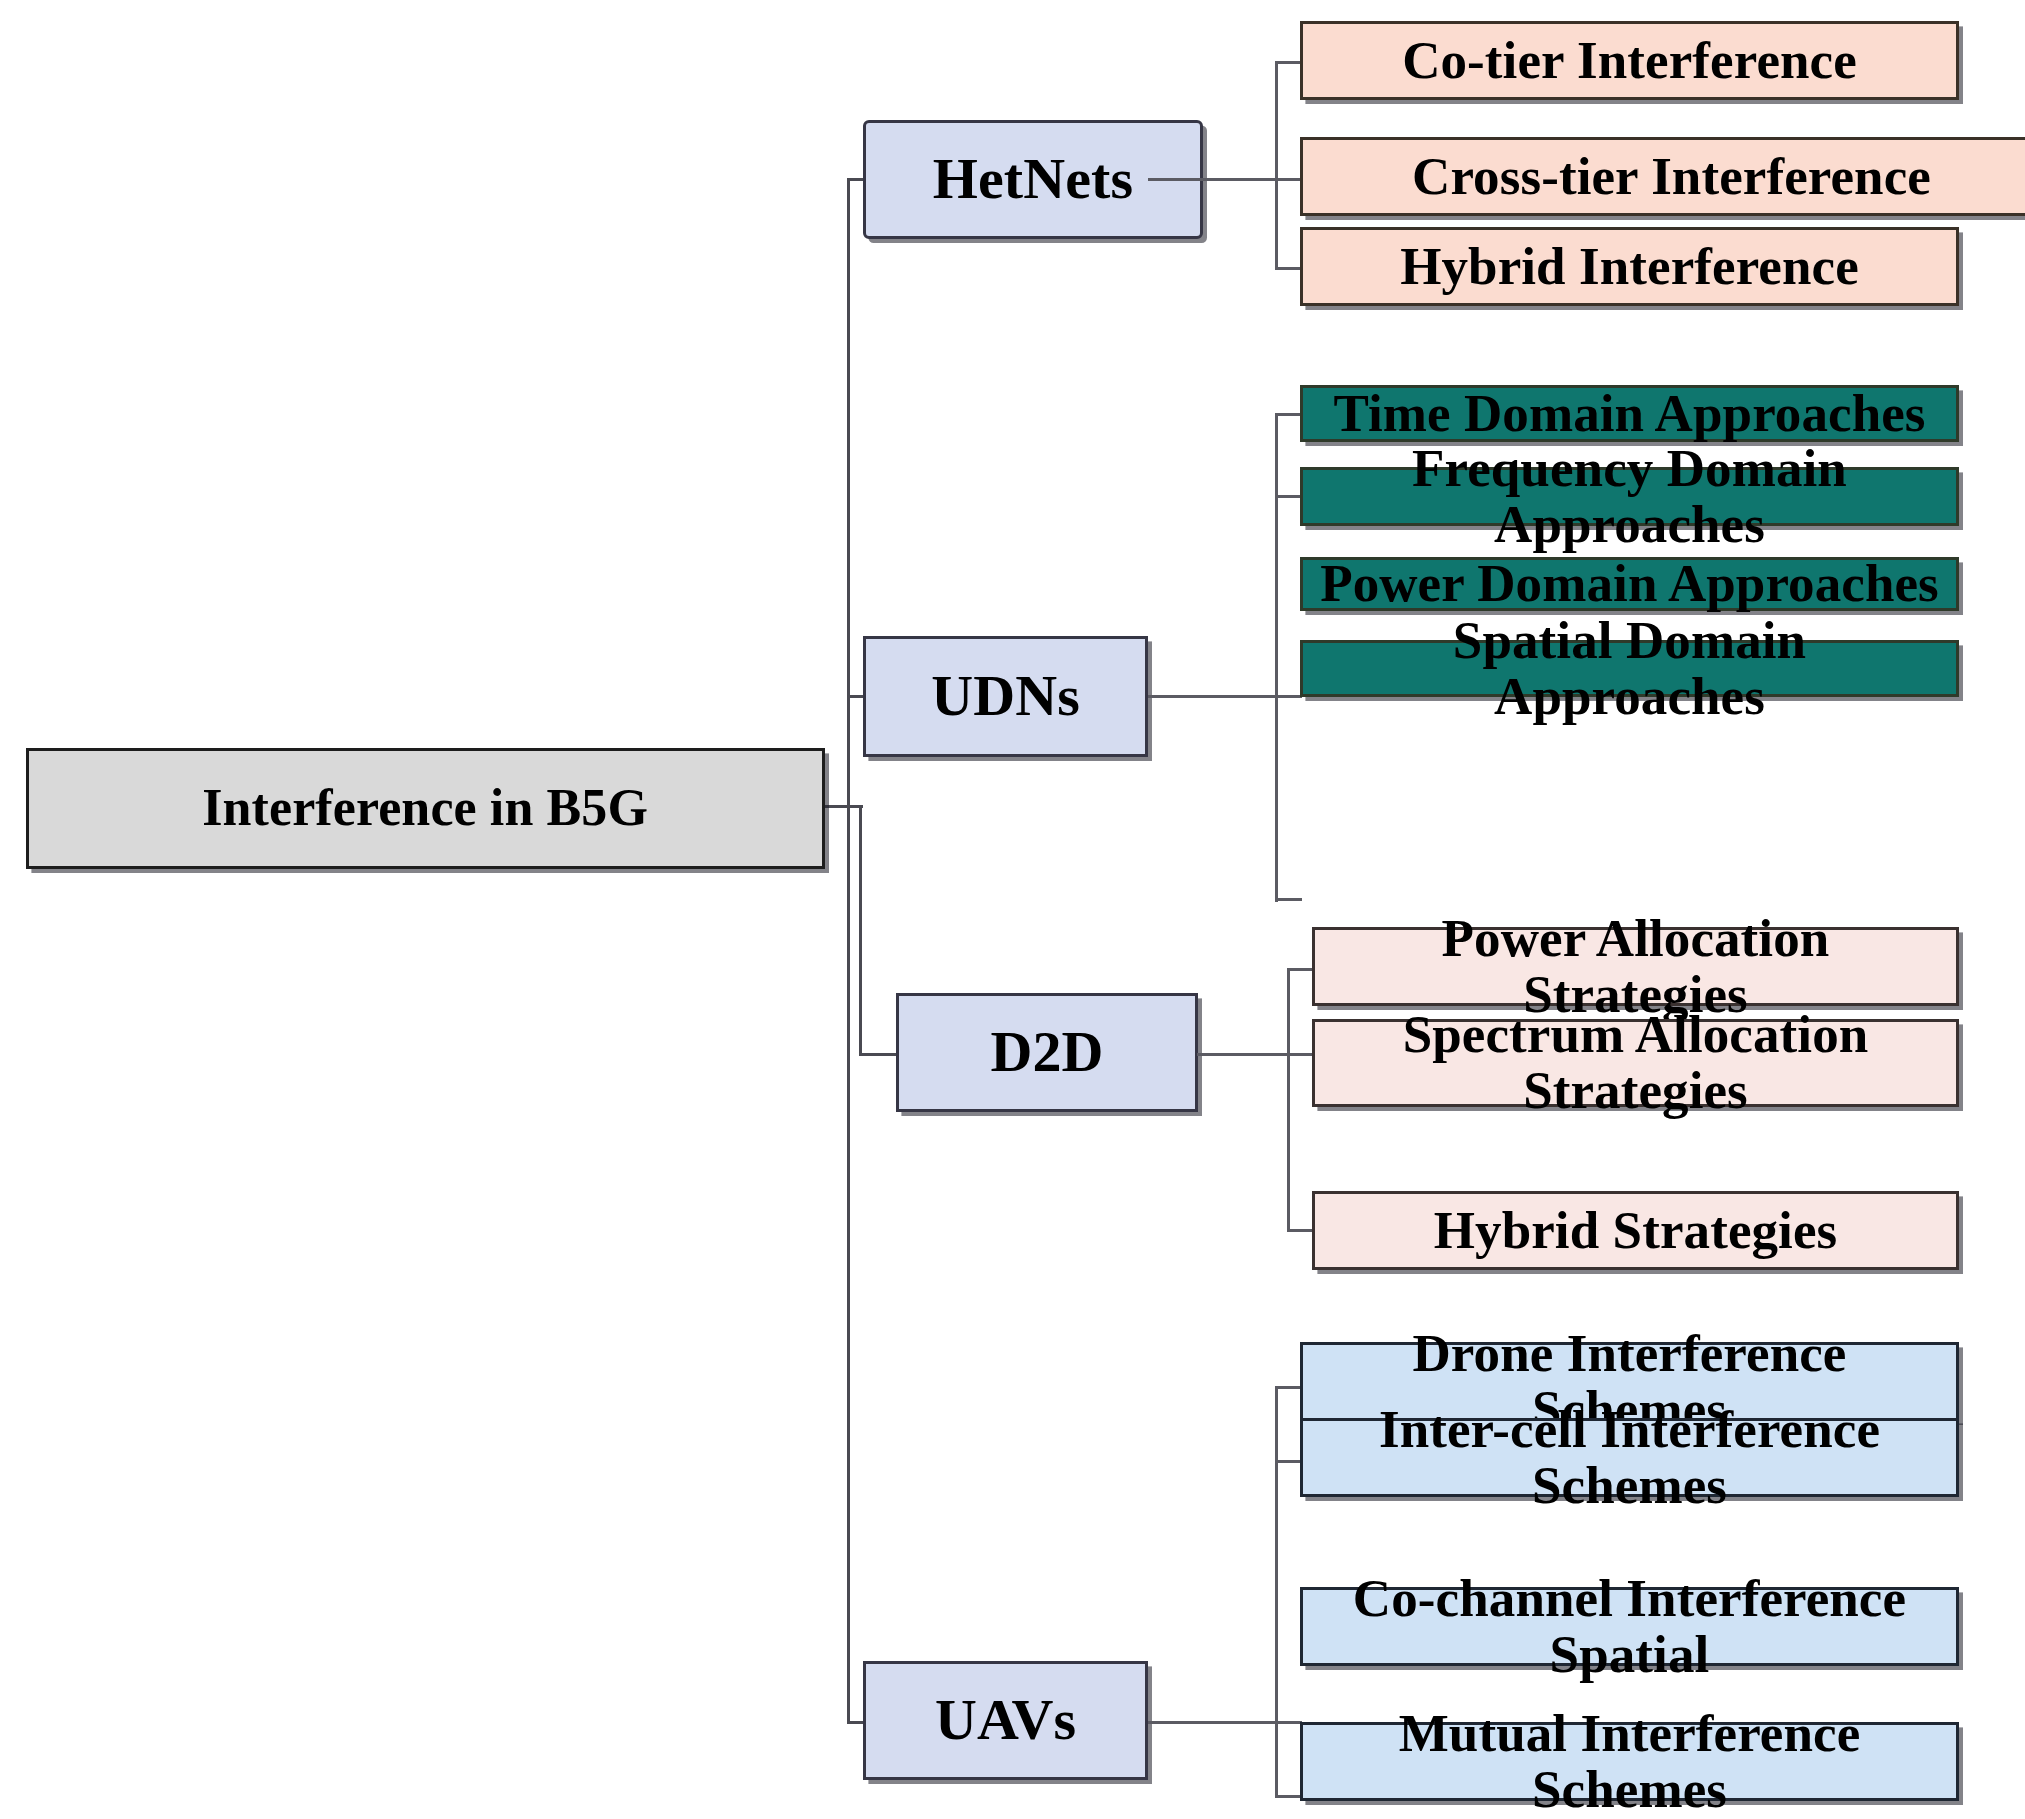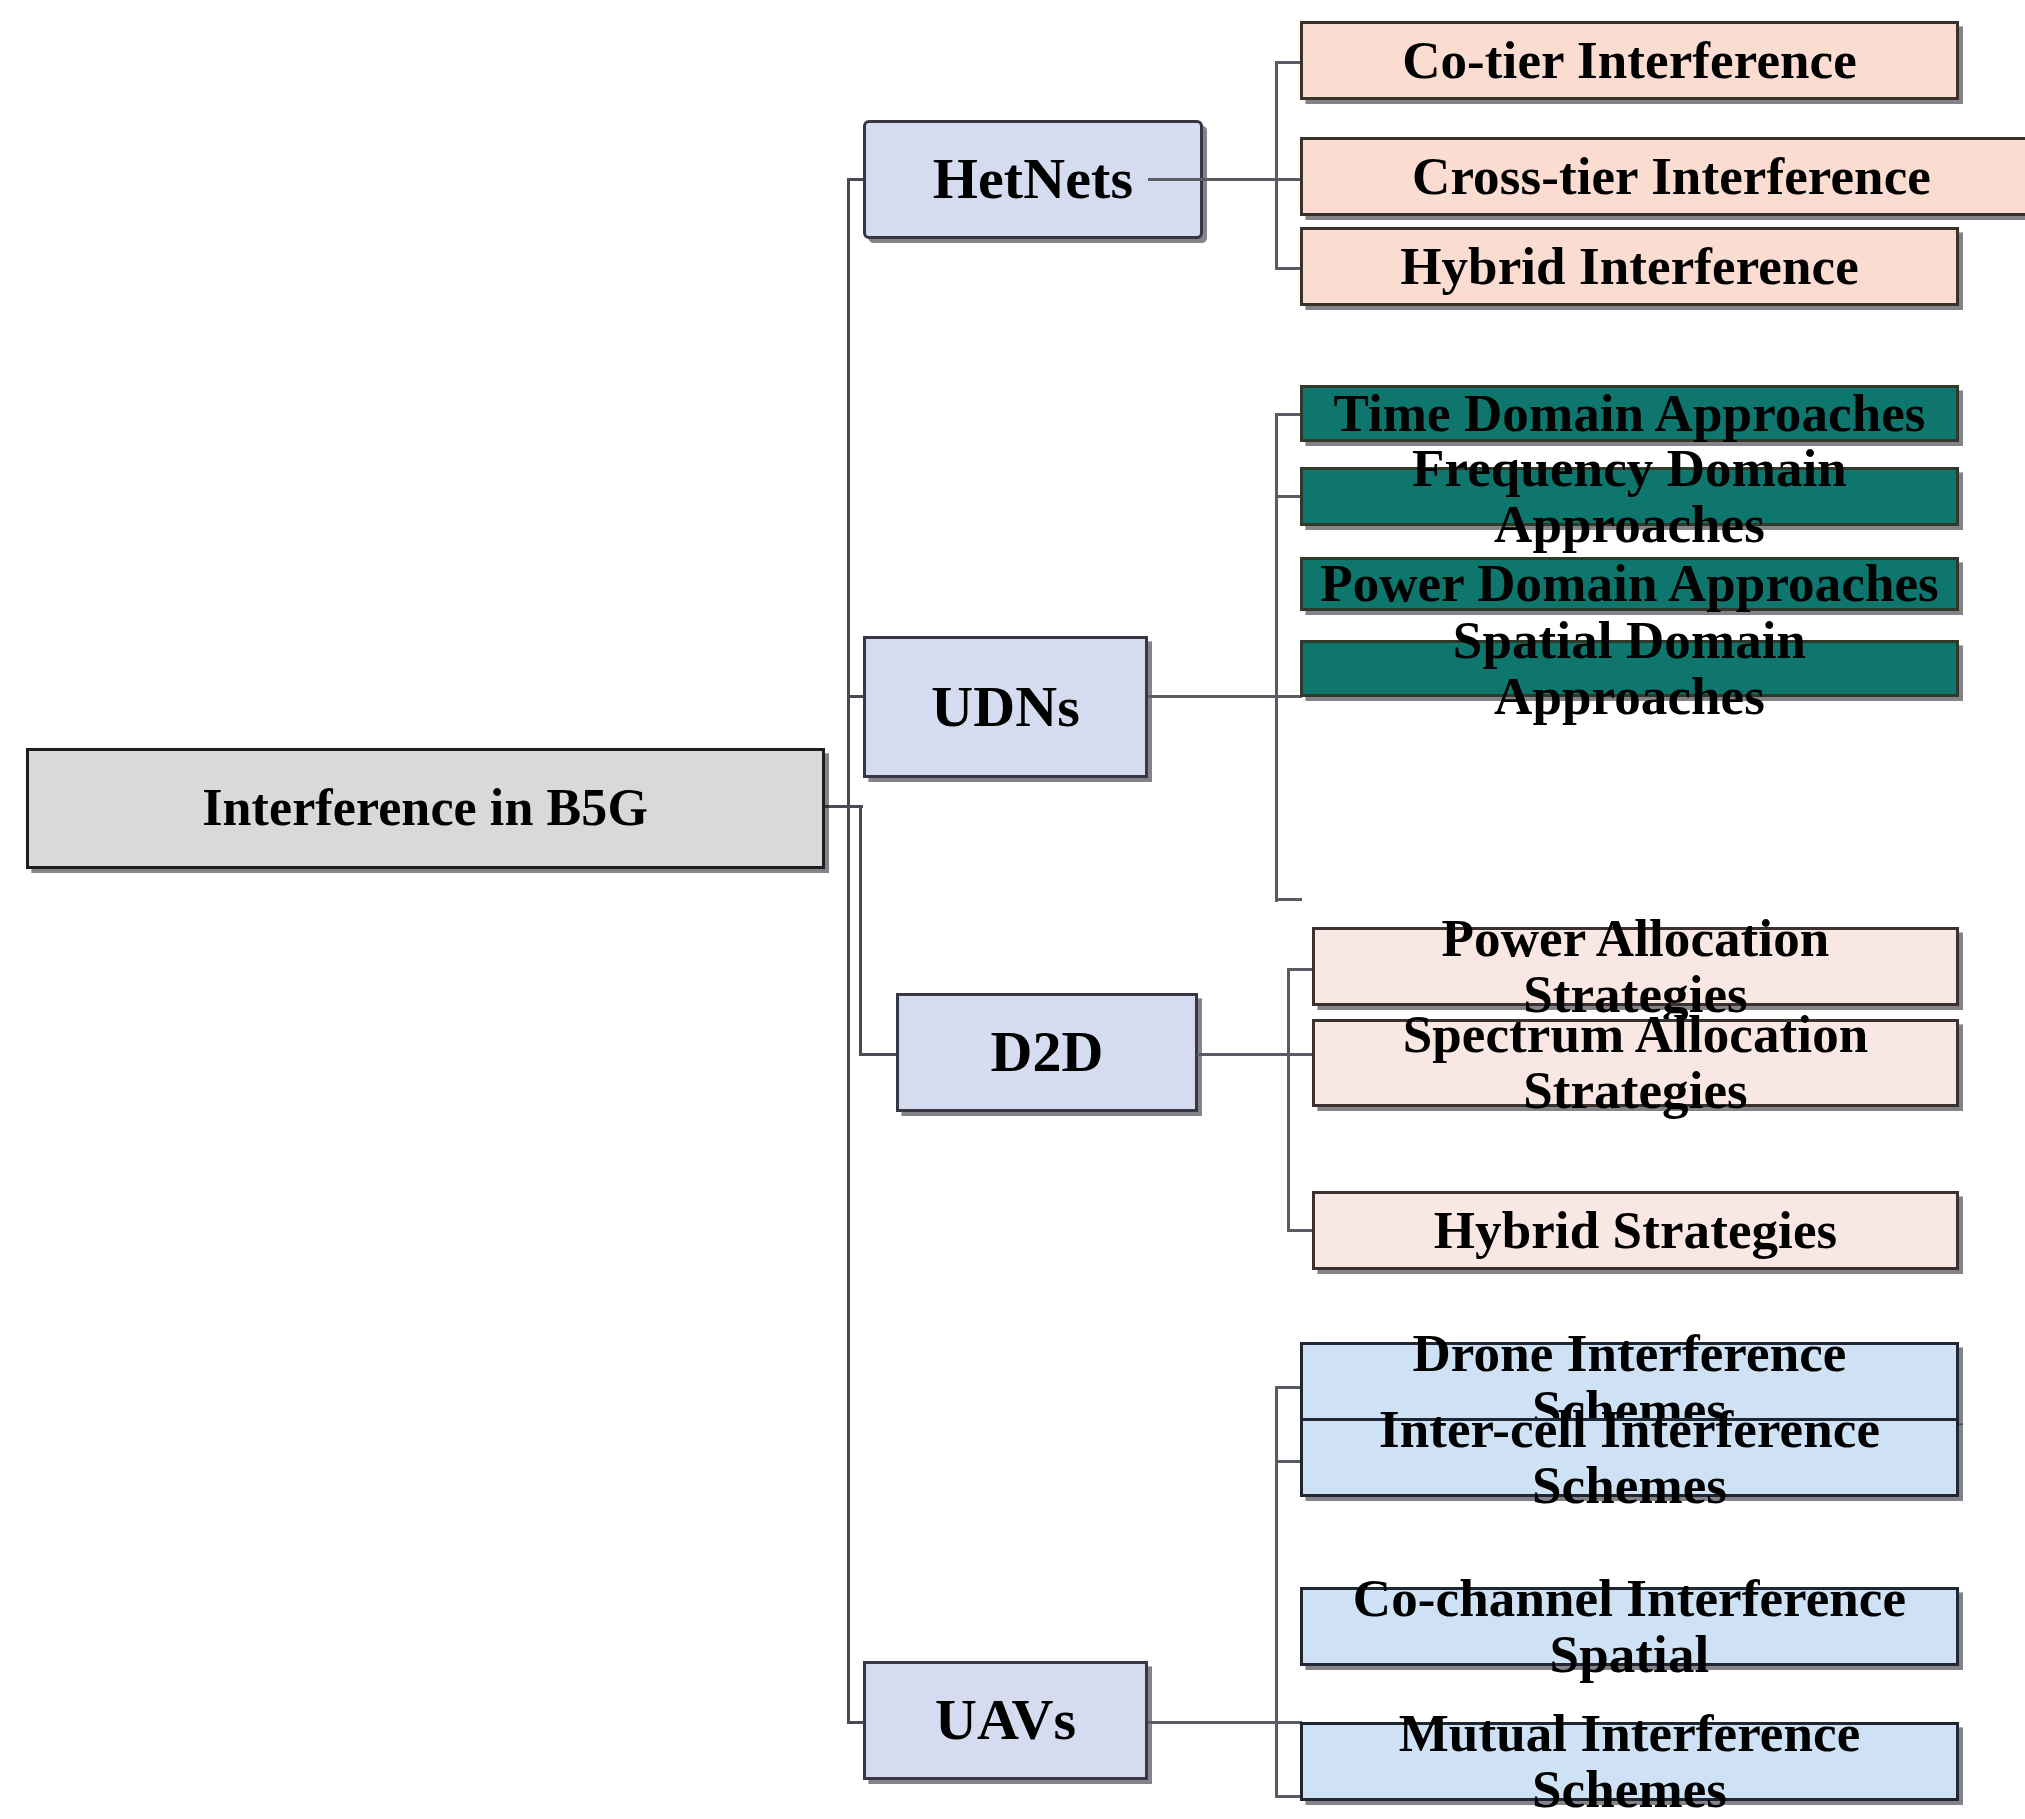--- a/index.html
+++ b/index.html
@@ -89,21 +89,21 @@
   <div class="node leaf leaf-hetnets" style="left:1300px; top:21px; width:659px; height:79px;">
     <span>Co-tier Interference</span>
   </div>
   <div class="node leaf leaf-hetnets" style="left:1300px; top:137px; width:743px; height:79px;">
     <span>Cross-tier Interference</span>
   </div>
   <div class="node leaf leaf-hetnets" style="left:1300px; top:227px; width:659px; height:79px;">
     <span>Hybrid Interference</span>
   </div>
 
-  <div class="node lvl1" style="left:863px; top:636px; width:285px; height:142px;">
+  <div class="node lvl1" style="left:863px; top:636px; width:285px; height:121px;">
     <span>UDNs</span>
   </div>
   <div class="ln h thin" style="left:1148px; top:695px; width:128px;"></div>
   <div class="ln v thin" style="left:1275px; top:413px; height:489px;"></div>
   <div class="ln h thin" style="left:1275px; top:413px; width:27px;"></div>
   <div class="ln h thin" style="left:1275px; top:495px; width:27px;"></div>
   <div class="ln h thin" style="left:1275px; top:695px; width:27px;"></div>
   <div class="ln h thin" style="left:1275px; top:898px; width:27px;"></div>
 
   <div class="node leaf leaf-udns" style="left:1300px; top:385px; width:659px; height:57px;">

